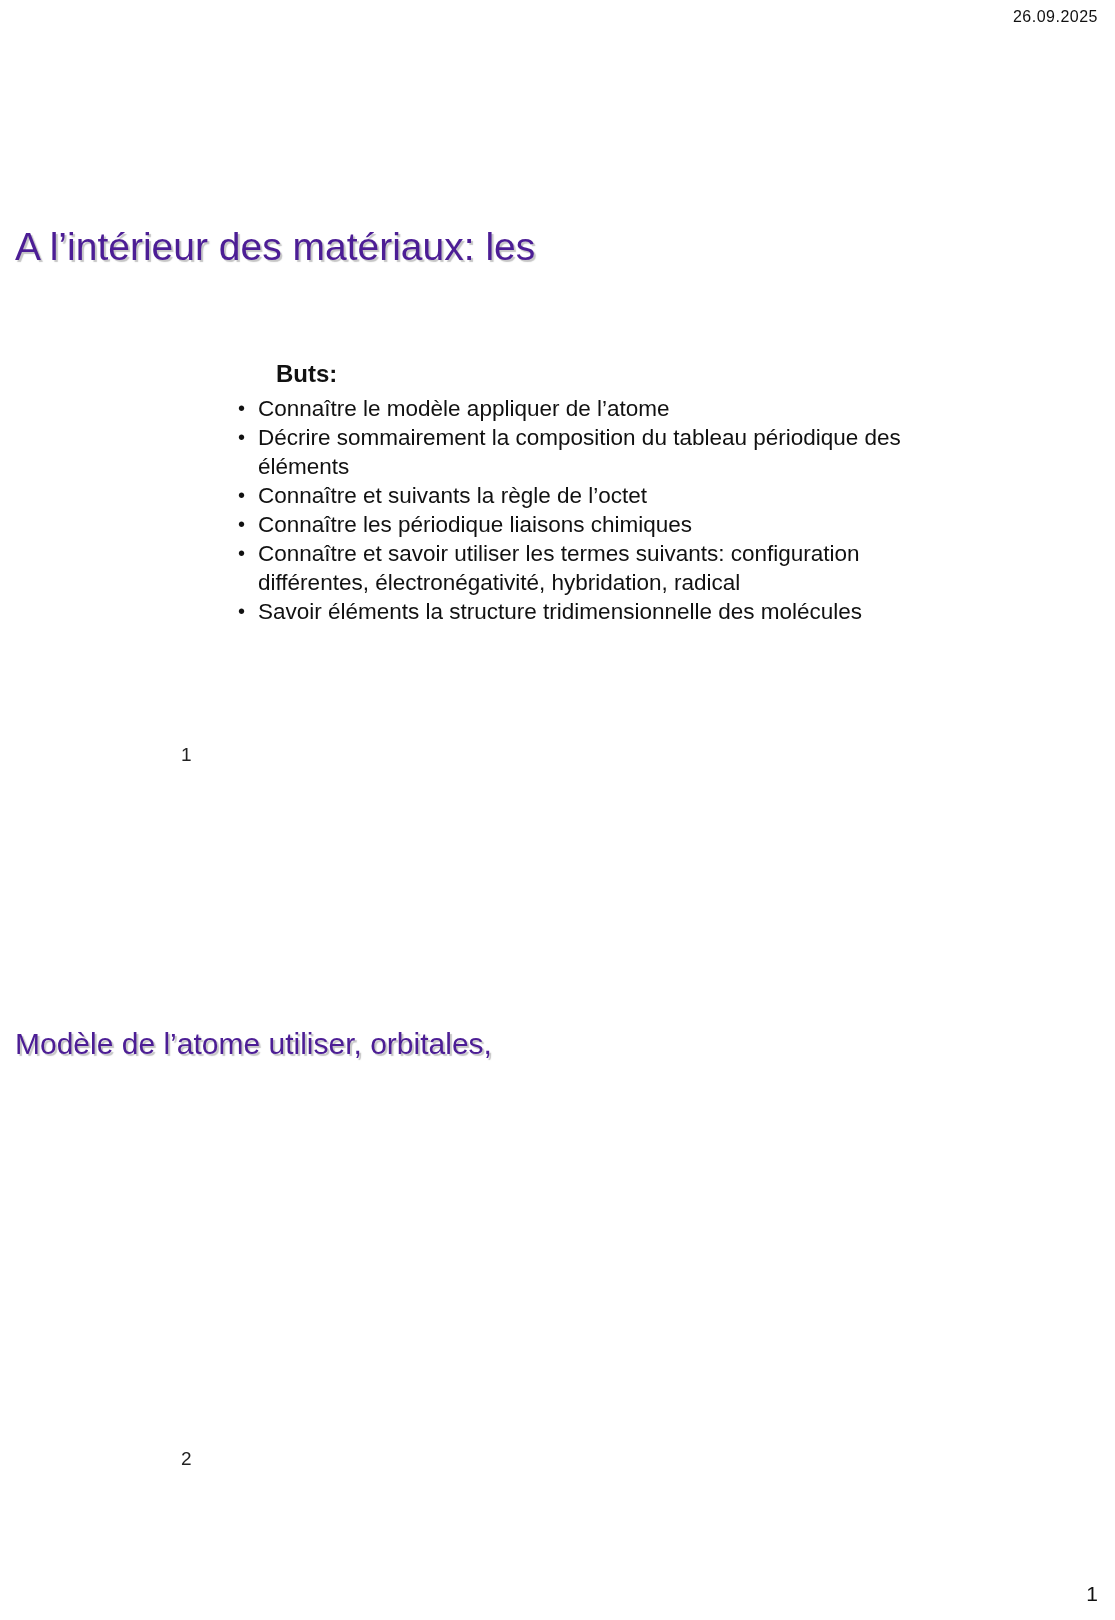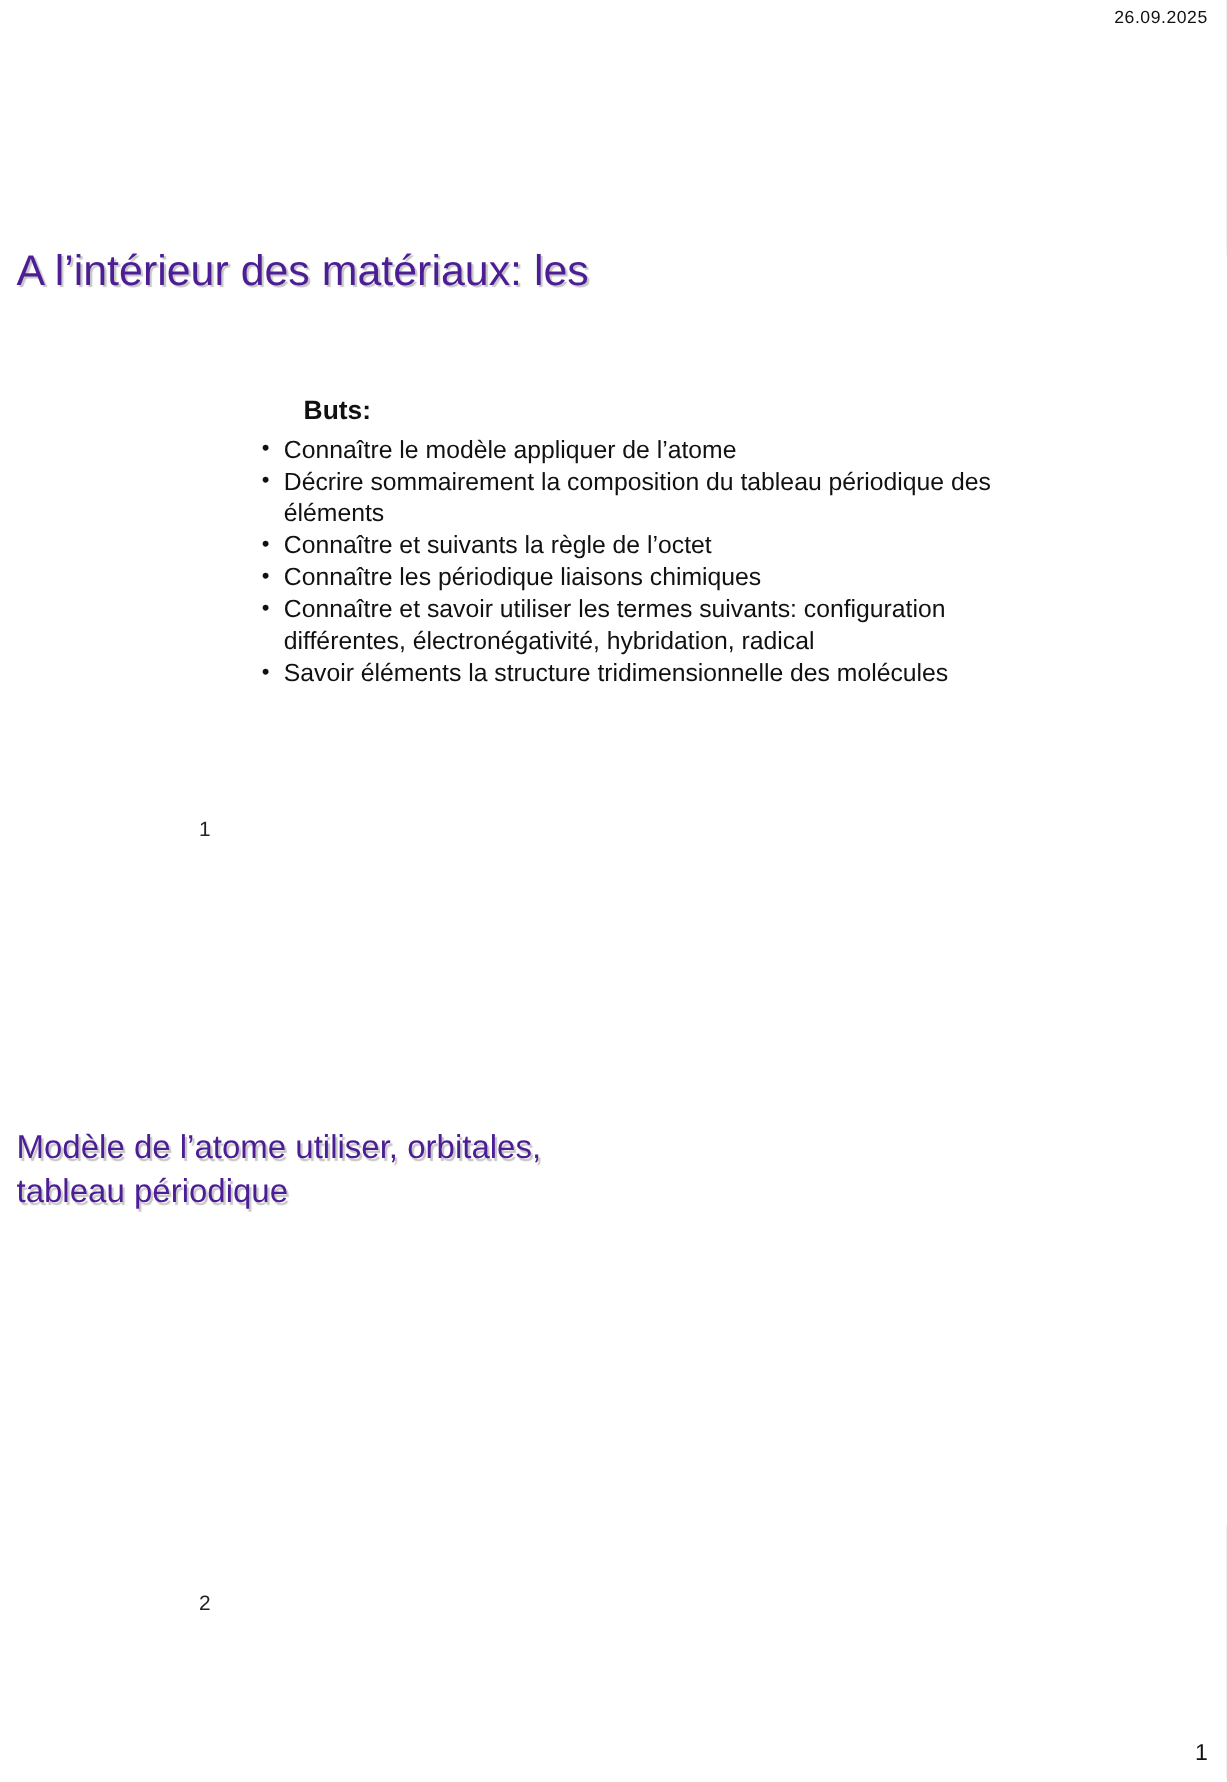--- a/index.html
+++ b/index.html
@@ -129,20 +129,20 @@
       <li>
         <span class="bullet-marker">•</span>
         <span class="bullet-text">Savoir éléments la structure tridimensionnelle des molécules</span>
       </li>
     </ul>
 
     <div class="slide-num slide-num-1">1</div>
   </section>
 
   <section>
-    <h2 class="slide-title title-2"><span>Modèle de l’atome utiliser, orbitales,</span><br><span>tableau périodique</span></h2>
+    <h2 class="slide-title title-2"><span>Modèle de l’atome utiliser, orbitales,</span><br></h2>
 
     <div class="slide-num slide-num-2">2</div>
   </section>
 
   <div class="page-num">1</div>
 
 </div>
 
 </body></html>

